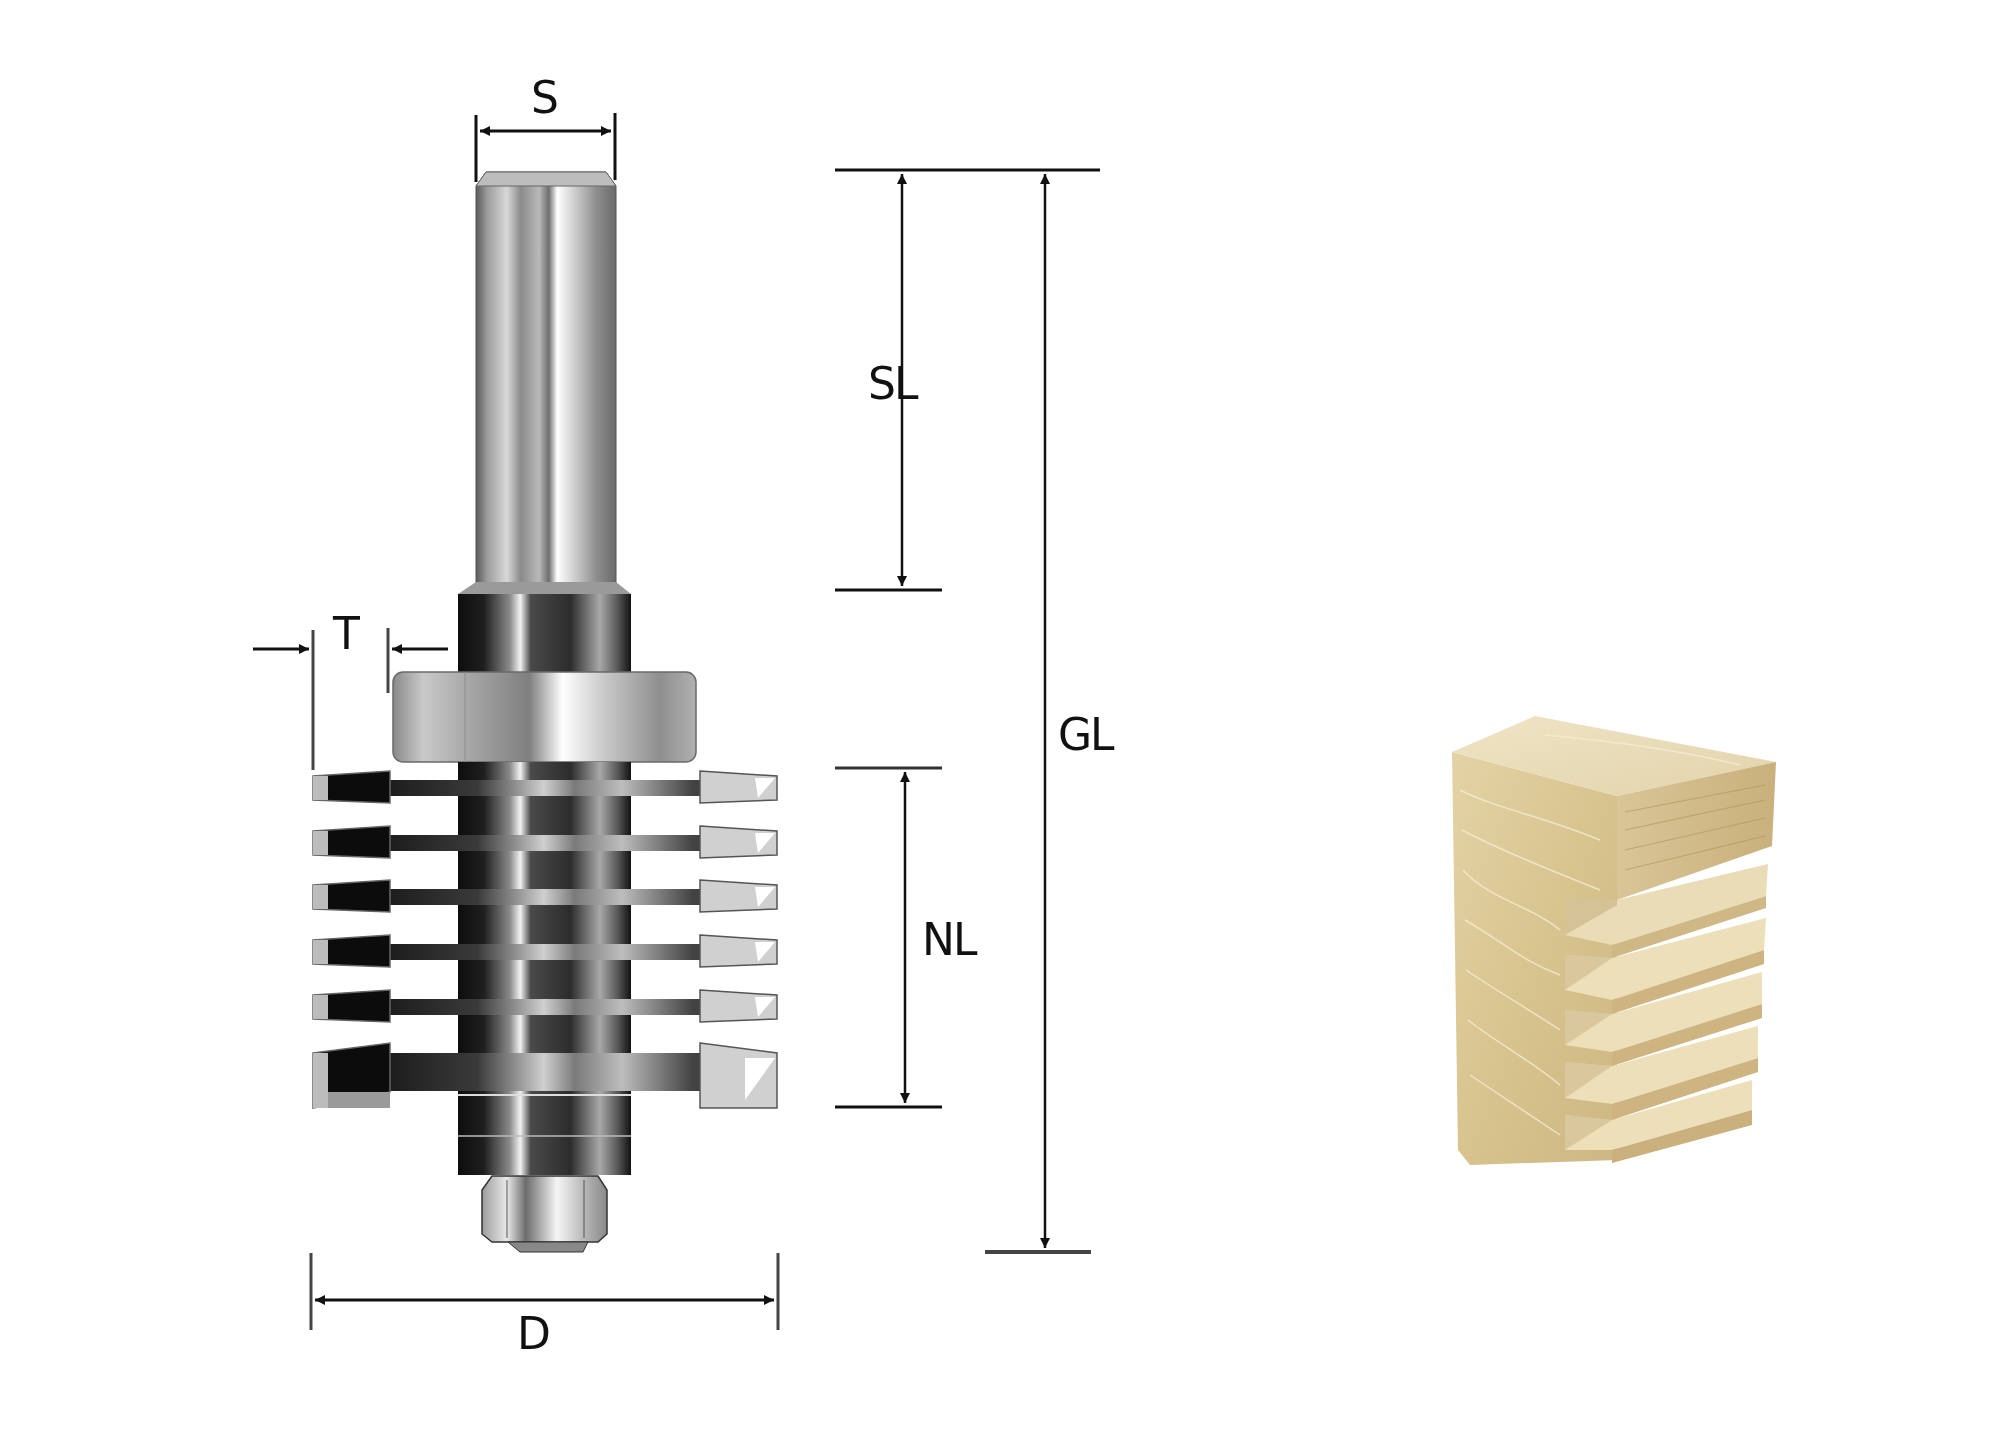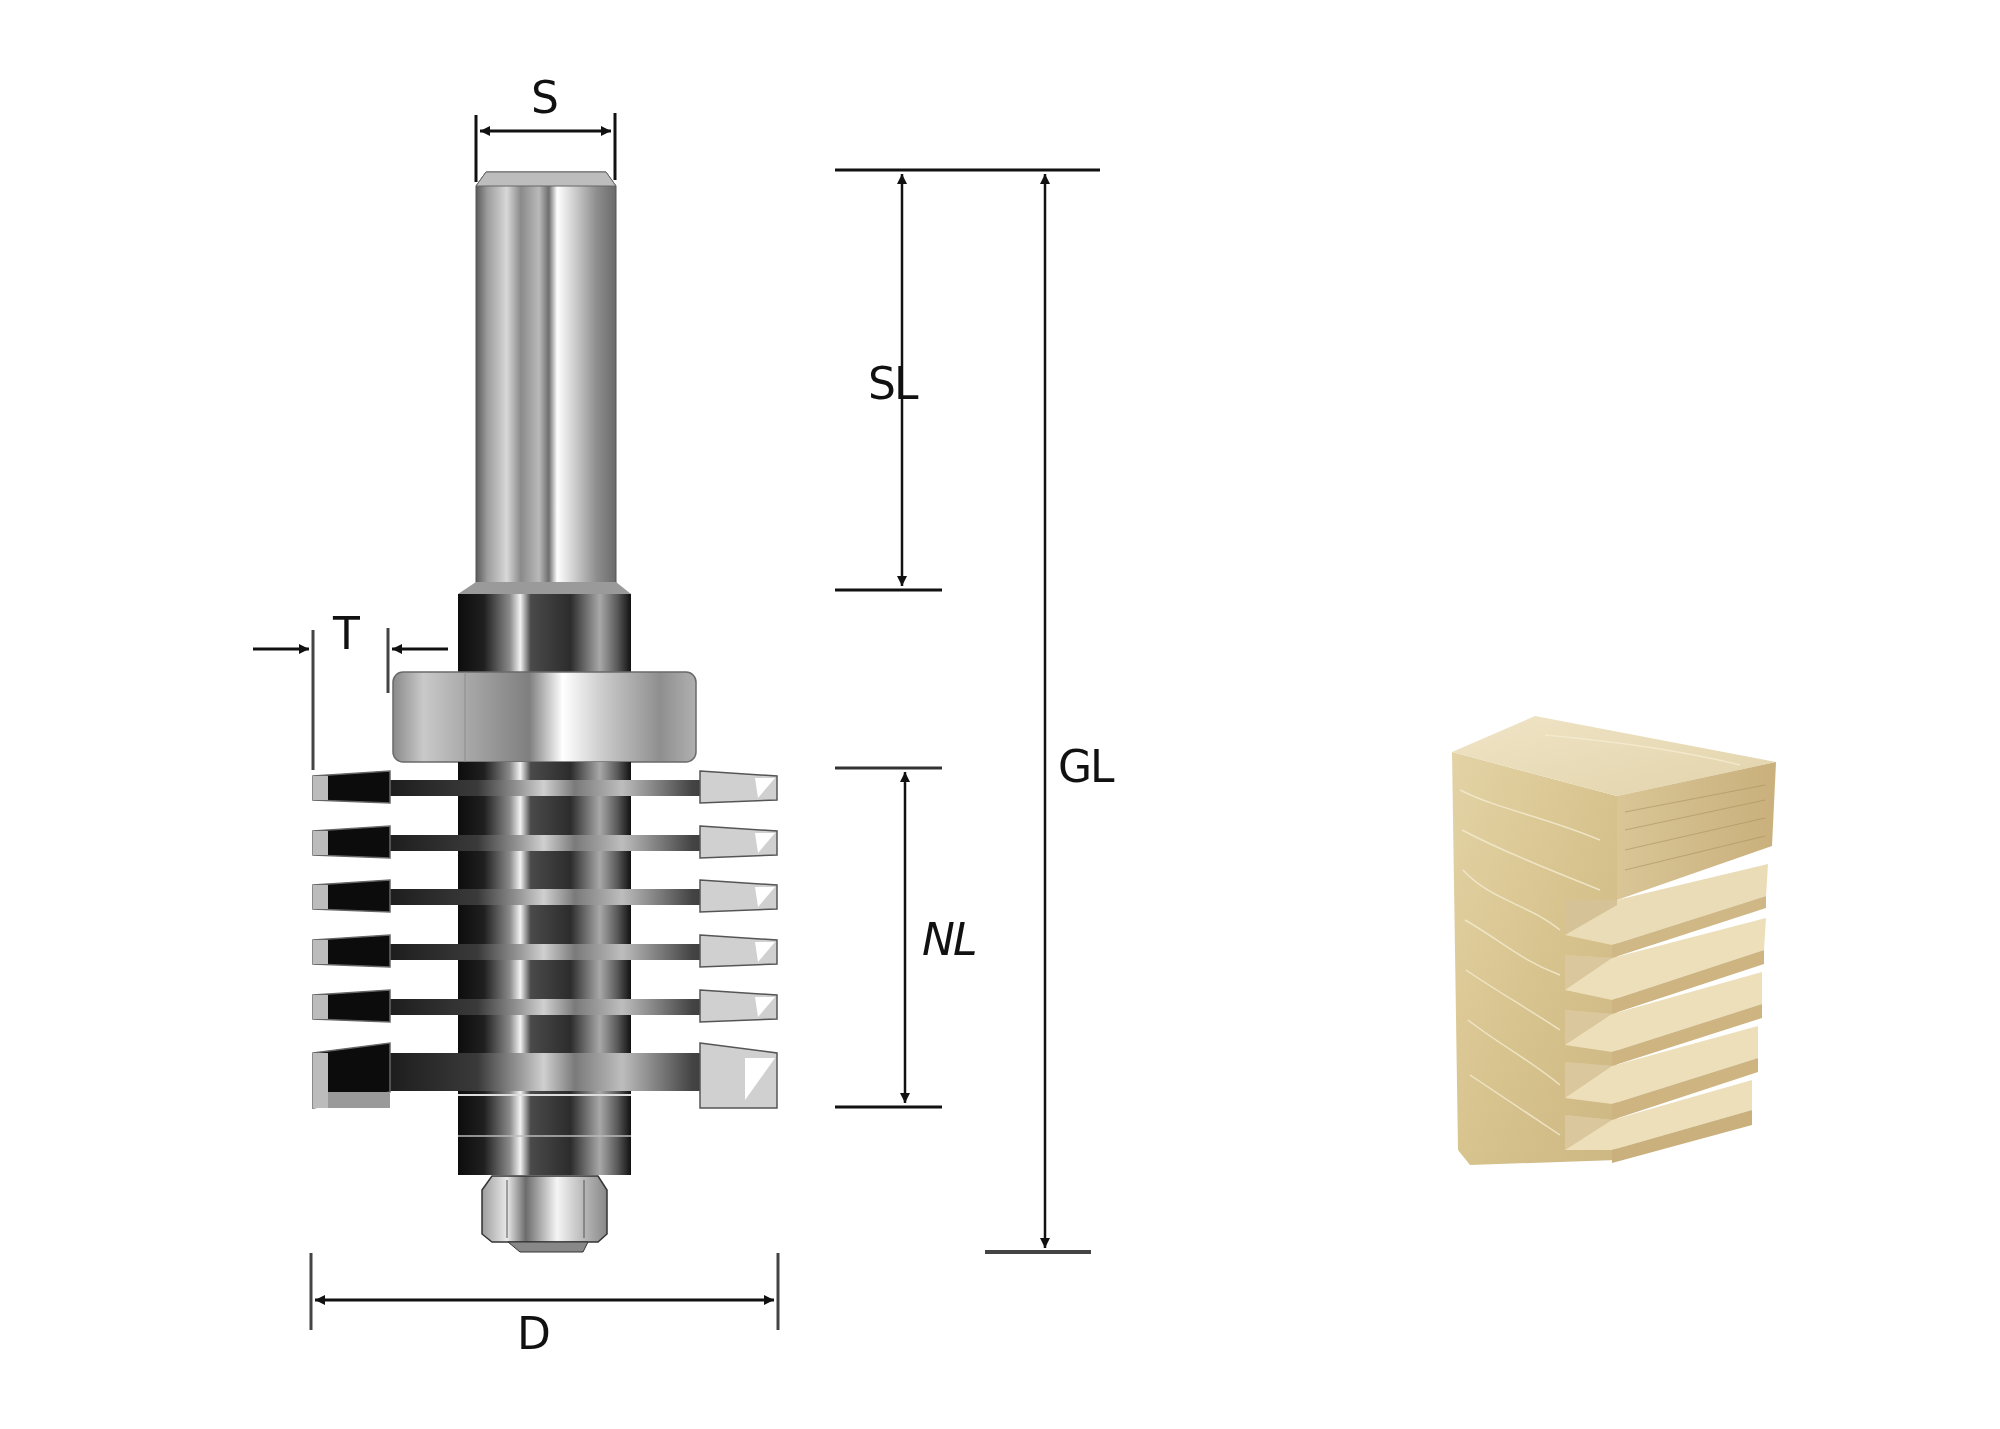--- a/index.html
+++ b/index.html
@@ -243,17 +243,17 @@
       <path d="M1625,812 L1765,785"></path>
       <path d="M1625,830 L1765,800"></path>
       <path d="M1625,850 L1765,818"></path>
       <path d="M1625,870 L1765,836"></path>
     </g>
   </g>
 </svg>
 
 <div class="dim-label" style="left:531px; top:76px;">S</div>
 <div class="dim-label" style="left:868px; top:362px;">SL</div>
-<div class="dim-label" style="left:1058px; top:713px;margin-top:32px;">GL</div>
-<div class="dim-label" style="left:922px; top:918px;font-style:italic;">NL</div>
+<div class="dim-label" style="left:1058px; top:713px;">GL</div>
+<div class="dim-label" style="left:922px; top:918px;">NL</div>
 <div class="dim-label" style="left:333px; top:612px;">T</div>
 <div class="dim-label" style="left:517px; top:1312px;">D</div>
 </div>
 
 </body></html>

